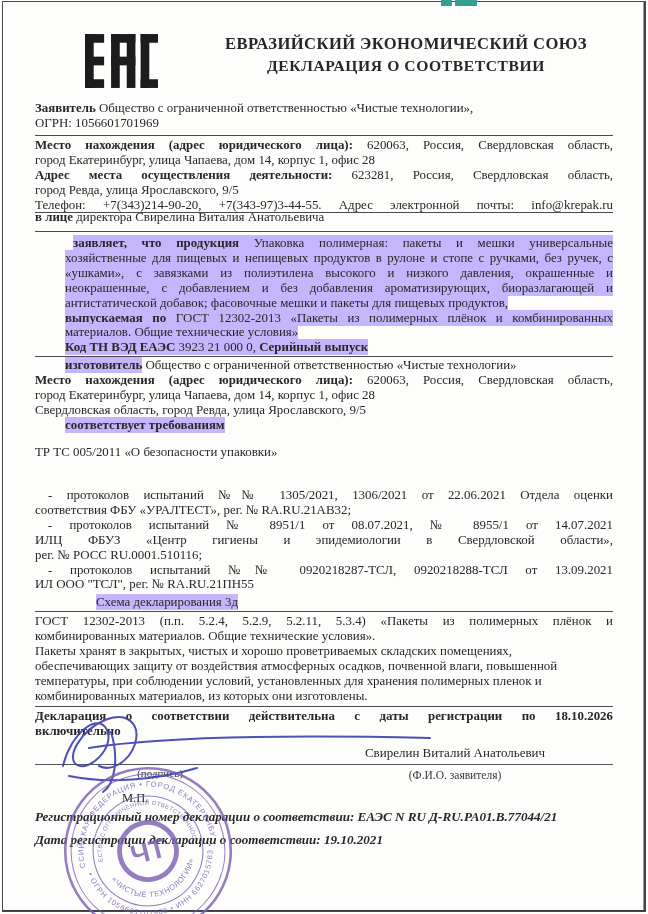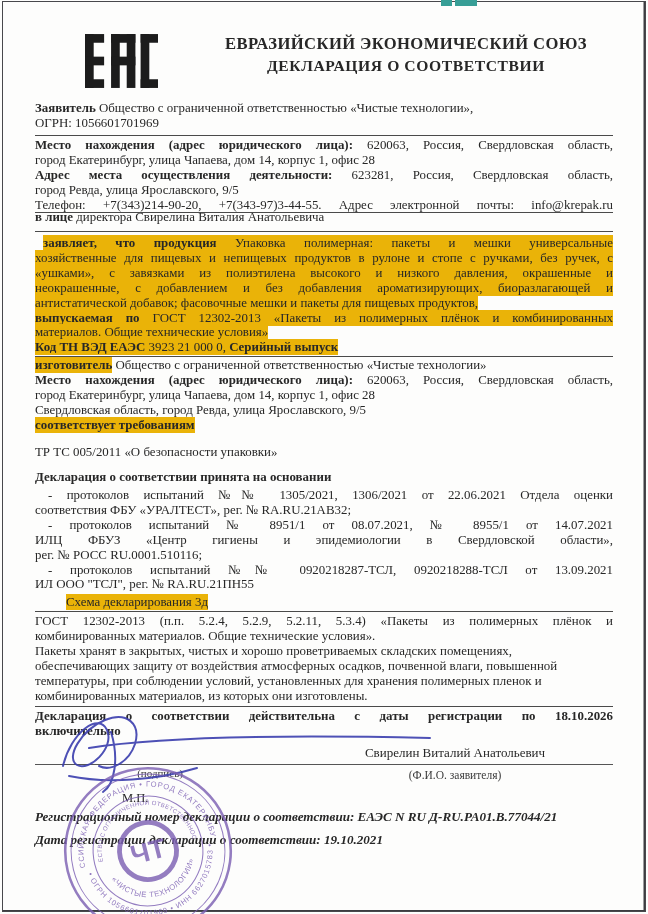--- a/index.html
+++ b/index.html
@@ -7,21 +7,21 @@
         font-family:"Liberation Serif",serif;color:#272727;}
   .frame{position:absolute;inset:1px 2px 2px 2px;border:1.6px solid #48484c;
          box-shadow:inset -1.5px -1px 0 #3c3c40;pointer-events:none;}
   .abs{position:absolute;left:35px;width:578px;}
   .line{font-size:12.9px;line-height:14.9px;}
   .j{text-align:justify;text-align-last:justify;}
   .l{text-align:left;}
   .ind{text-indent:13px;}
   .ind8{text-indent:8px;}
   b{font-weight:bold;}
-  .hl{background:#eab308;padding-top:1px;padding-bottom:1px;}
+  .hl{background:#c4b5fd;padding-top:1px;padding-bottom:1px;margin-left:30px;}
   .rule{position:absolute;left:35px;width:578px;border-top:1.1px solid #4a4a4a;height:0;}
   .title-wrap{position:absolute;left:178px;width:456px;top:33px;text-align:center;font-weight:bold;}
   .t1{font-size:16.6px;line-height:21px;letter-spacing:.4px;}
   .t2{font-size:15.6px;line-height:23px;letter-spacing:.6px;}
   .eac{position:absolute;left:85px;top:29px;}
   .cap{position:absolute;font-size:11px;color:#3a3a3a;text-align:center;}
   .name-line{position:absolute;left:333px;width:244px;top:745px;text-align:center;font-size:13px;}
   .mp{position:absolute;left:122px;top:791px;font-size:12.5px;}
   .reg .line{font-size:13.1px;font-weight:bold;line-height:15px;margin-bottom:8px;}
   .k .line{font-weight:bold;}
@@ -99,23 +99,20 @@
 
   <div class="abs" style="top:358px;">
     <div class="line l"><span class="hl"><b>изготовитель</b></span><span> Общество с ограниченной ответственностью «Чистые технологии»</span></div>
     <div class="line j"><b>Место нахождения (адрес юридического лица):</b><span> 620063, Россия, Свердловская область,</span></div>
     <div class="line l">город Екатеринбург, улица Чапаева, дом 14, корпус 1, офис 28</div>
     <div class="line l">Свердловская область, город Ревда, улица Ярославского, 9/5</div>
     <div class="line l"><span class="hl"><b>соответствует требованиям</b></span></div>
     <div class="line l" style="margin-top:12px;">ТР ТС 005/2011 «О безопасности упаковки»</div>
   </div>
 
-  <div class="abs" style="top:470px;">
-    <div class="line l"><b>Декларация о соответствии принята на основании</b></div>
-  </div>
 
   <div class="abs" style="top:488px;">
     <div class="line j ind">- протоколов испытаний №№ 1305/2021, 1306/2021 от 22.06.2021 Отдела оценки</div>
     <div class="line l">соответствия ФБУ «УРАЛТЕСТ», рег. № RA.RU.21АВ32;</div>
     <div class="line j ind">- протоколов испытаний № 8951/1 от 08.07.2021, № 8955/1 от 14.07.2021</div>
     <div class="line j">ИЛЦ ФБУЗ «Центр гигиены и эпидемиологии в Свердловской области»,</div>
     <div class="line l">рег. № РОСС RU.0001.510116;</div>
     <div class="line j ind">- протоколов испытаний №№ 0920218287-ТСЛ, 0920218288-ТСЛ от 13.09.2021</div>
     <div class="line l">ИЛ ООО "ТСЛ", рег. № RA.RU.21ПН55</div>
   </div>

